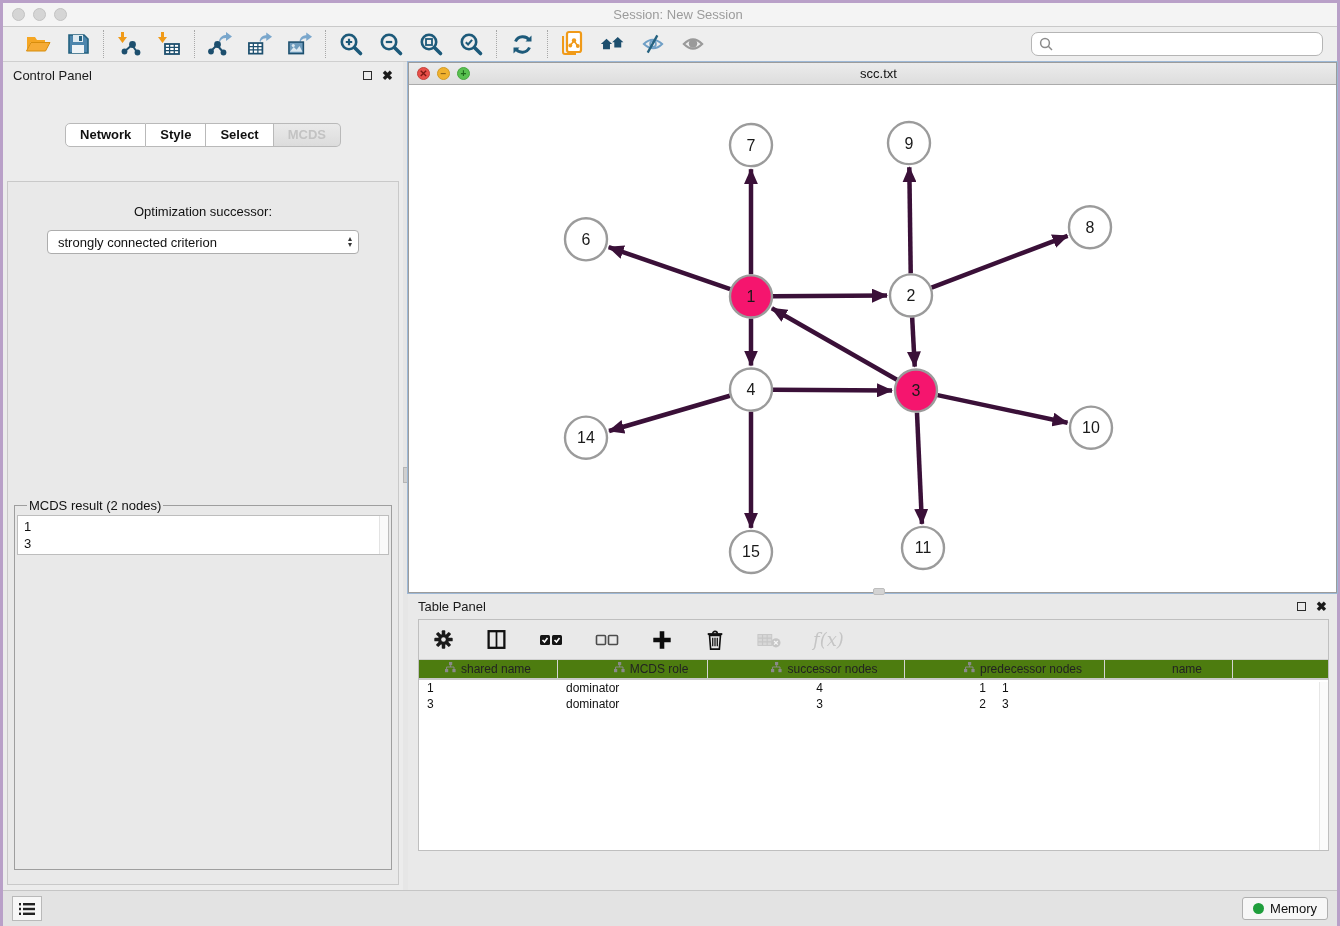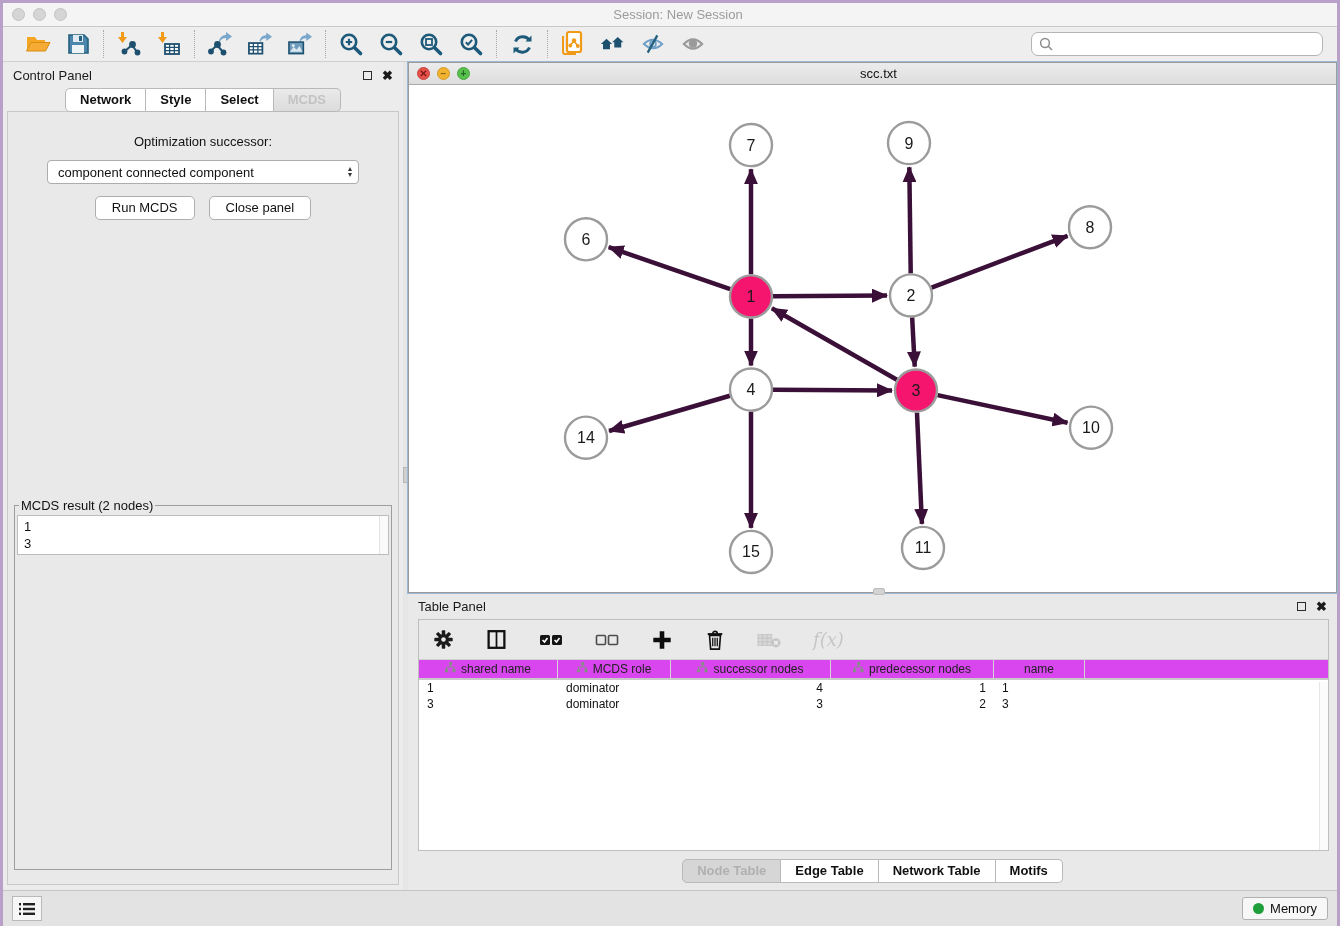--- a/index.html
+++ b/index.html
@@ -21,40 +21,40 @@
   .tb-spacer { flex:1; }
   .searchbox { width:292px; height:24px; background:#fff; border:1px solid #b5b5b5; border-radius:7px; display:flex; align-items:center; padding:0 7px; margin-right:4px; }
   .searchbox input { border:none; outline:none; flex:1; font-size:12px; font-family:"Liberation Sans",sans-serif; background:transparent; margin-left:5px; }
 
   
   .main { flex:1; display:flex; min-height:0; }
   .vsplitter { width:5px; background:#e6e6e6; position:relative; }
   .vsplitter .grip { position:absolute; top:405px; left:0; width:5px; height:16px; background:#cfcfcf; border:1px solid #b5b5b5; }
 
   
-  .cpanel { width:400px; display:flex; flex-direction:column; background:#ececec; }
+  .cpanel { width:400px; display:flex; flex-direction:column; background:#ececec;gap:35px; }
   .panel-head { height:26px; display:flex; align-items:center; padding:0 10px; }
   .panel-head .ph-title { font-size:13px; color:#1a1a1a; }
   .ph-sp { flex:1; }
   .float-btn { width:9px; height:9px; border:1.6px solid #2b2b2b; margin-right:10px; }
   .close-btn { font-size:13px; color:#1a1a1a; font-weight:bold; line-height:1; }
   .seg { display:flex; justify-content:center; margin-bottom:-1px; position:relative; z-index:2; }
   .seg-tab { background:#fff; border:1px solid #b9b9b9; border-left:none; padding:3px 14px 4px; font-size:13px; font-weight:700; color:#101010; }
   .seg-tab:first-child { border-left:1px solid #b9b9b9; border-radius:5px 0 0 5px; }
   .seg-tab:last-child { border-radius:0 5px 5px 0; }
   .seg-tab.active { background:linear-gradient(#eaeaea,#dcdcdc); color:#c3c3c3; }
   .cp-body { flex:1; margin:0 4px 5px 4px; border:1px solid #c9c9c9; background:#e9e9e9; display:flex; flex-direction:column; min-height:0; }
   .opt-label { text-align:center; font-size:13px; color:#111; margin-top:22px; }
   .combo { width:312px; height:24px; margin:11px auto 0; background:#fff; border:1px solid #adadad; border-radius:4px; display:flex; align-items:center; padding:0 4px 0 10px; }
   .combo .combo-val { flex:1; font-size:13px; color:#111; }
   .combo .chevrons { display:flex; flex-direction:column; line-height:6px; font-size:8px; color:#333; padding-right:2px; }
   .btn-row { display:flex; justify-content:center; gap:14px; margin-top:12px; }
   .pushbtn { background:#fff; border:1px solid #aeaeae; border-radius:5px; padding:3px 16px 4px; font-size:13px; color:#111; }
   .result-fs { margin:auto 6px 14px 6px; height:372px; border:1px solid #9e9e9e; padding:2px; }
-  .result-fs legend { font-size:13px; color:#111; padding:0 2px; margin-left:2px; }
+  .result-fs legend { font-size:13px; color:#111; padding:0 2px; margin-left:10px; }
   .result-inner { position:relative; width:100%; height:100%; background:#fff; border:1px solid #bdbdbd; }
   .result-text { font-family:"Liberation Sans",sans-serif; font-size:13px; color:#111; padding:2px 6px; line-height:17px; }
   .result-scroll { position:absolute; right:0; top:0; bottom:0; width:9px; background:#fafafa; border-left:1px solid #e3e3e3; }
 
   
   .rightcol { flex:1; display:flex; flex-direction:column; min-width:0; }
   .netwin { height:531px; border:1px solid #9c9c9c; outline:1px solid #9db8d6; background:#fff; display:flex; flex-direction:column; position:relative; }
   .net-titlebar { height:22px; background:linear-gradient(#ececec,#dddddd); border-bottom:1px solid #ababab; position:relative; display:flex; align-items:center; }
   .traffic { display:flex; gap:7px; margin-left:8px; }
   .tfc { width:13px; height:13px; border-radius:50%; font-size:10px; font-weight:bold; display:flex; align-items:center; justify-content:center; line-height:1; }
@@ -66,21 +66,21 @@
   .canvas svg { position:absolute; inset:0; }
   .net-grip { position:absolute; bottom:-3px; left:50%; width:12px; height:7px; background:#d3d3d3; border:1px solid #bdbdbd; border-radius:2px; z-index:3; }
 
   
   .tpanel { flex:1; display:flex; flex-direction:column; background:#e9e9e9; min-height:0; }
   .tbox { margin:0 8px 0 10px; border:1px solid #bfbfbf; background:#fff; height:232px; display:flex; flex-direction:column; position:relative; }
   .tbox-toolbar { height:40px; background:#e9e9e9; border-bottom:1px solid #d0d0d0; display:flex; align-items:center; gap:32px; padding:0 14px; }
   .tt-btn { display:flex; align-items:center; justify-content:center; }
   .tt-btn.disabled { opacity:.55; }
   .fx-glyph { font-family:"DejaVu Serif", serif; font-style:italic; font-size:18px; color:#a9a9a9; }
-  .thead { display:flex; height:20px; background:#d946ef; border-bottom:2px solid #c9c9c9; }
+  .thead { display:flex; height:20px; background:#4d7c0f; border-bottom:2px solid #c9c9c9;gap:37px; }
   .th { display:flex; align-items:center; justify-content:center; gap:5px; font-size:12px; color:#222; border-right:1px solid #d4d4d4; }
   .tbody { flex:1; overflow:hidden; }
   .tr { display:flex; height:16px; align-items:center; }
   .td { font-size:12px; color:#111; padding:0 8px; }
   .tbox-vscroll { position:absolute; top:62px; right:0; bottom:0; width:9px; background:#fbfbfb; border-left:1px solid #e6e6e6; }
   .tp-tabs-row { flex:1; display:flex; align-items:center; justify-content:center; }
   .tp-tabs-row .seg-tab.active { background:#d6d6d6; color:#b0b0b0; }
 
   
   .statusbar { height:36px; background:#e3e3e3; border-top:1px solid #c5c5c5; display:flex; align-items:center; padding:0 9px; }
@@ -269,26 +269,22 @@
       </div>
       <div class="seg" id="cp-tabs">
           <div class="seg-tab">Network</div>
           <div class="seg-tab">Style</div>
           <div class="seg-tab">Select</div>
           <div class="seg-tab active">MCDS</div>
         </div>
       <div class="cp-body">
         <div class="opt-label">Optimization successor:</div>
         <div class="combo">
-          <span class="combo-val">component connected component</span>
+          <span class="combo-val">strongly connected criterion</span>
           <span class="chevrons">▴<br>▾</span>
-        </div>
-        <div class="btn-row">
-          <button class="pushbtn">Run MCDS</button>
-          <button class="pushbtn">Close panel</button>
         </div>
         <fieldset class="result-fs">
           <legend>MCDS result (2 nodes)</legend>
           <div class="result-inner">
             <pre class="result-text" id="result-text">1
 3</pre>
             <div class="result-scroll"></div>
           </div>
         </fieldset>
       </div>
@@ -484,28 +480,20 @@
               <div class="tr">
                 <div class="td" style="width: 139px; text-align: left;">3</div>
                 <div class="td" style="width: 113px; text-align: left;">dominator</div>
                 <div class="td" style="width: 160px; text-align: right;">3</div>
                 <div class="td" style="width: 163px; text-align: right;">2</div>
                 <div class="td" style="width: 91px; text-align: left;">3</div>
               </div>
             </div>
           <div class="tbox-vscroll"></div>
         </div>
-        <div class="tp-tabs-row">
-          <div class="seg" id="tp-tabs">
-              <div class="seg-tab active">Node Table</div>
-              <div class="seg-tab">Edge Table</div>
-              <div class="seg-tab">Network Table</div>
-              <div class="seg-tab">Motifs</div>
-            </div>
-        </div>
       </div>
     </div>
   </div>
 
   <div class="statusbar">
     <div class="list-btn">
       <svg width="16" height="14" viewBox="0 0 16 14">
           <g fill="#222">
             <rect x="0" y="1" width="2" height="2.4"></rect>
             <rect x="4" y="1" width="12" height="2.4"></rect>

